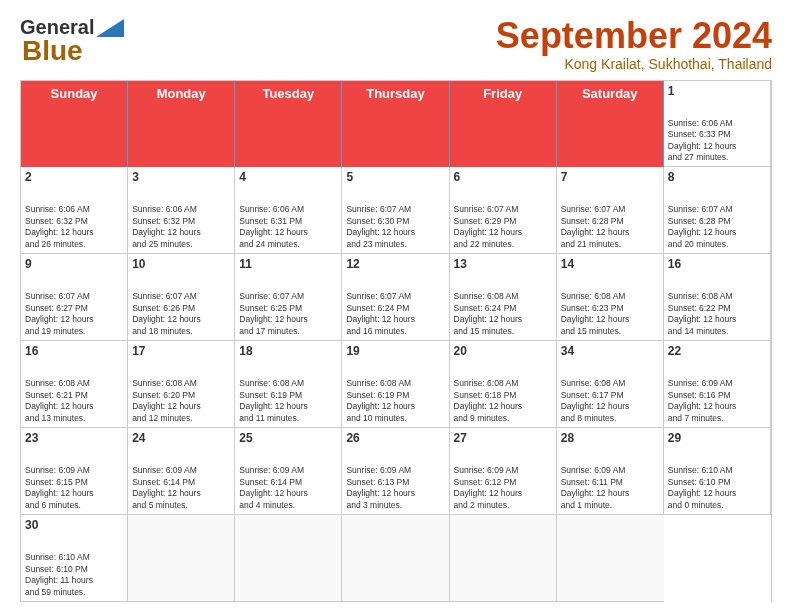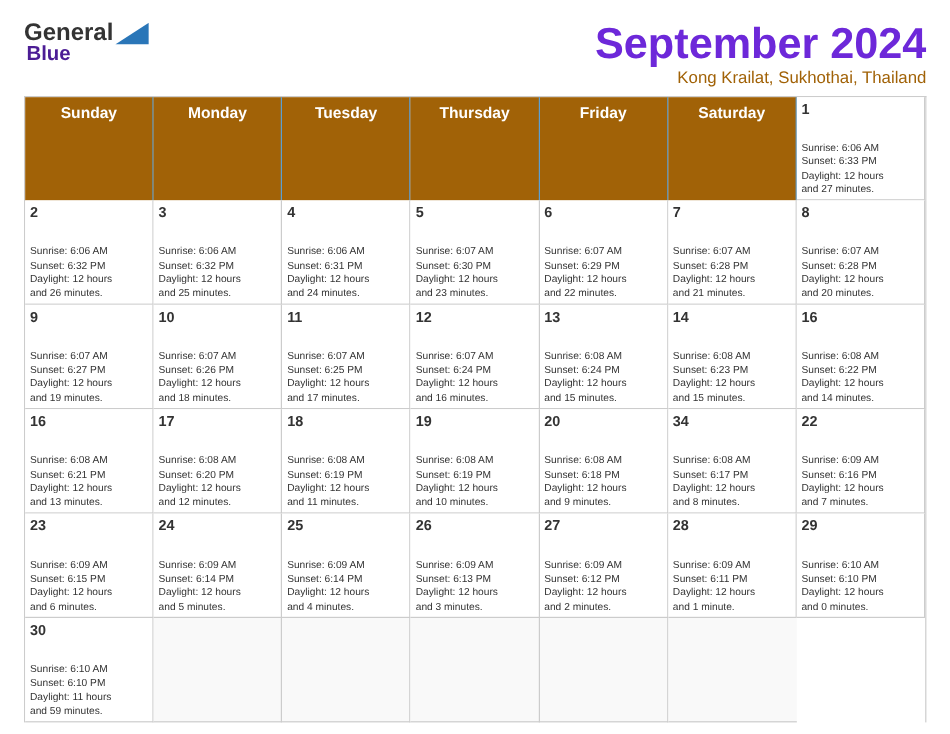--- a/index.html
+++ b/index.html
@@ -27,41 +27,41 @@
       display: flex;
       flex-direction: column;
       align-items: flex-start;
     }
     .title-section {
       text-align: right;
     }
     .month-title {
       font-size: 36px;
       font-weight: bold;
-      color: #6d28d9;
+      color: #c2410c;
       line-height: 1.1;
     }
     .location {
       font-size: 14px;
       color: #a16207;
     }
     .calendar {
       flex: 1;
       display: flex;
       flex-direction: column;
     }
     .calendar-grid {
       display: grid;
       grid-template-columns: repeat(7, 1fr);
       border: 1px solid #ccc;
       border-bottom: none;
       flex: 1;
     }
     .day-header {
-      background: #a16207;
+      background: #ef4444;
       color: #fff;
       text-align: center;
       font-size: 13px;
       font-weight: bold;
       padding: 5px 2px;
       border-right: 1px solid #5a9fd4;
     }
     .day-header:last-child { border-right: none; }
     .day-cell {
       border-right: 1px solid #ccc;
@@ -94,21 +94,21 @@
 
 <div class="page">
   <div class="header">
     <div class="logo">
       <div style="display:flex;align-items:center;gap:2px;">
         <span style="font-size:20px;font-weight:bold;color:#333;">General</span>
         <svg width="28" height="18" viewBox="0 0 28 18">
           <polygon points="0,18 28,0 28,18" fill="#2a76b8"></polygon>
         </svg>
       </div>
-      <span style="font-size:17px;font-weight:bold;color:#4c1d95;margin-top:-4px;margin-left:2px;">Blue</span>
+      <span style="font-size:28px;font-weight:bold;color:#a16207;margin-top:-4px;margin-left:2px;">Blue</span>
     </div>
     <div class="title-section">
       <div class="month-title">September 2024</div>
       <div class="location">Kong Krailat, Sukhothai, Thailand</div>
     </div>
   </div>
 
   <div class="calendar">
     <div class="calendar-grid">
 

